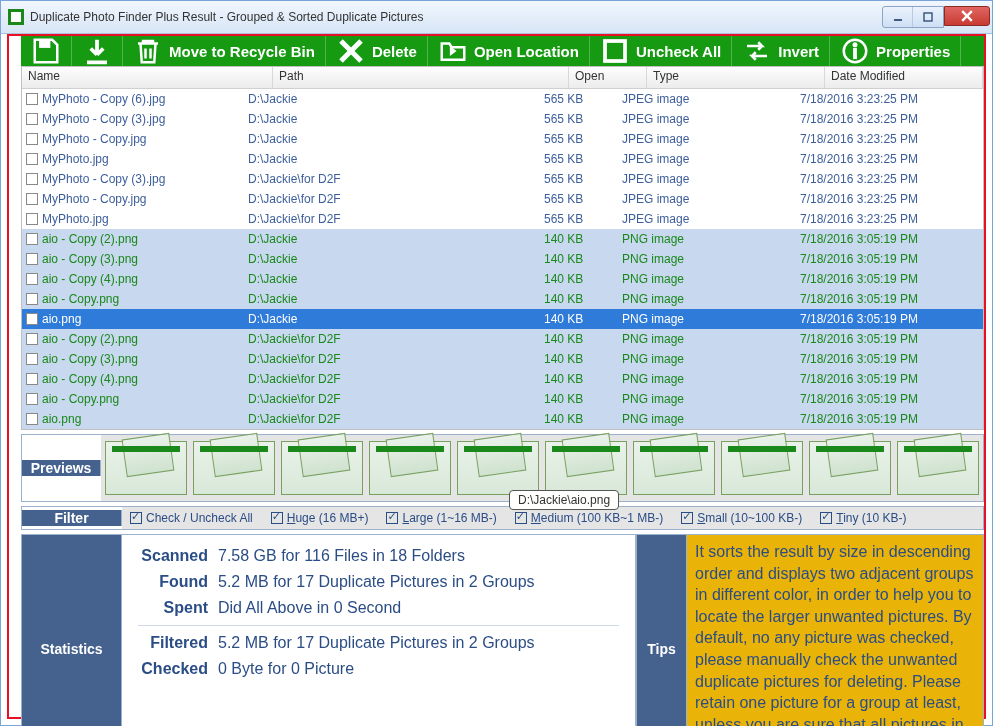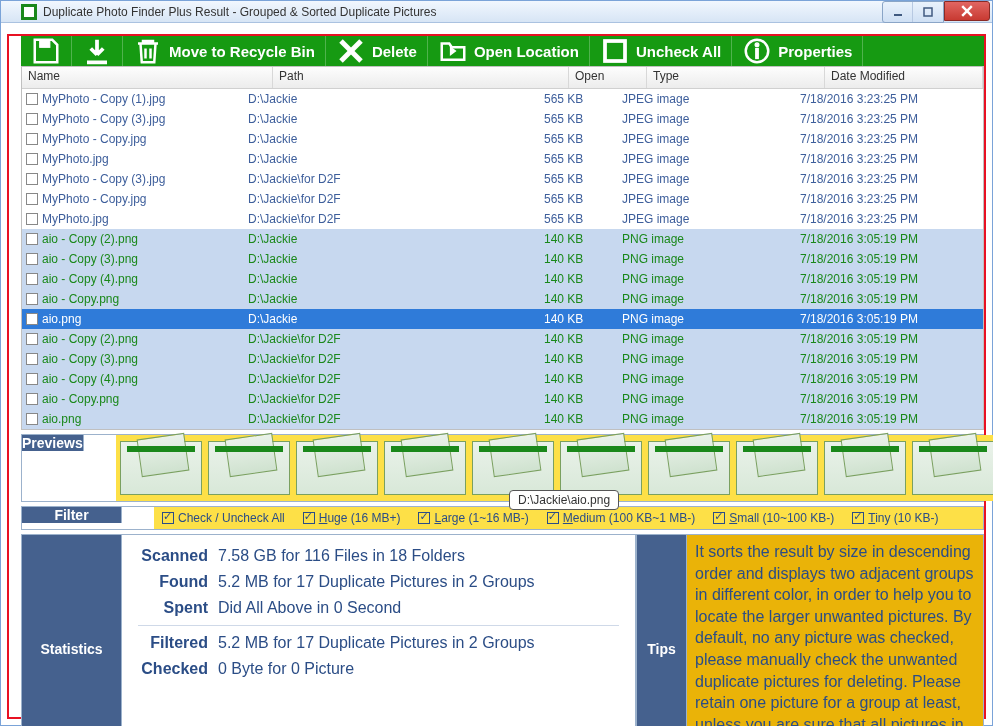--- a/index.html
+++ b/index.html
@@ -1,21 +1,21 @@
 <!DOCTYPE html>
 <html><head>
 <meta charset="utf-8">
 <style>
 * { box-sizing: border-box; margin: 0; padding: 0; font-family: "Segoe UI", Tahoma, sans-serif; }
 body { background: #fff; width: 993px; height: 726px; overflow: hidden; }
 
 .window-frame { width: 993px; height: 726px; border: 1px solid #7aa3d8; background: #fff; position: relative; }
 .inner-red { position: absolute; inset: 33px 6px 6px 6px; border: 2px solid #e81123; }
 
-.titlebar { height: 22px; background: linear-gradient(#f1f7fe, #d7e5f5); display: flex; align-items: center; padding: 0 2px 0 20px; border-bottom: 1px solid #aac2e0; position: relative; z-index: 2; }
+.titlebar { height: 33px; background: linear-gradient(#f1f7fe, #d7e5f5); display: flex; align-items: center; padding: 0 2px 0 7px; border-bottom: 1px solid #aac2e0; position: relative; z-index: 2; }
 .titlebar-icon { width: 16px; height: 16px; margin-right: 6px; }
 .titlebar-text { font-size: 12px; color: #333; flex: 1; }
 .window-controls { display: flex; }
 .wc-btn { width: 30px; height: 20px; display: flex; align-items: center; justify-content: center; }
 .wc-btn.close { width: 46px; background: linear-gradient(#e16662,#c83a32); border: 1px solid #8a2a25; border-radius: 0 3px 3px 0; }
 .wc-group { display:flex; background: linear-gradient(#eaf2fc,#cfe0f4); border:1px solid #8aa5c7; border-radius:3px 0 0 3px; margin-right:0; }
 .wc-group .wc-btn { border-right:1px solid #b7c9e2; }
 .wc-group .wc-btn:last-child { border-right:none; }
 
 .content { position: absolute; top: 35px; left: 8px; right: 8px; bottom: 8px; display: flex; flex-direction: column; margin-left: 12px; }
@@ -36,23 +36,23 @@
 .row .c-size { width: 78px; }
 .row .c-type { width: 178px; }
 .row .c-date { flex:1; }
 .cb { width:12px; height:12px; border:1px solid #888; background:#fff; display:inline-block; flex-shrink:0; }
 .g0 { color:#3d5e9b; background:#fff; }
 .g1 { color:#1a881a; background:#c7d8ef; }
 .g1.sel { background:#2f7bd9; color:#fff; }
 
 .tooltip { position:absolute; left:488px; top:454px; background:#fffffe; border:1px solid #555; border-radius:4px; padding:2px 8px; font-size:12px; color:#333; z-index:5; }
 
-.panel-row { display:flex; align-items:flex-start; border:1px solid #9cb2cc; margin-top:4px;gap:32px; }
+.panel-row { display:flex; align-items:center; border:1px solid #9cb2cc; margin-top:4px; }
 .panel-label { width:100px; background:#45618e; color:#fff; font-weight:bold; font-size:14px; display:flex; align-items:center; justify-content:center; border-right:1px solid #9cb2cc; }
-.panel-body { flex:1; background:#fde047; padding:4px 8px; display:flex; align-items:center; gap:12px; }
+.panel-body { flex:1; background:#e5e5e5; padding:4px 8px; display:flex; align-items:center; gap:12px; }
 
 .previews-body { padding:6px 4px; gap:6px; }
 .thumb { width:82px; height:54px; background:linear-gradient(#eaf2ea,#d8e8d8); border:1px solid #7aa060; position:relative; }
 .thumb::before { content:""; position:absolute; top:-6px; left:18px; width:46px; height:36px; background:linear-gradient(#eaf2ea,#cfe2cf); border:1px solid #7aa060; transform:rotate(-8deg); }
 .thumb::after { content:""; position:absolute; top:4px; left:6px; right:6px; height:6px; background:#1a881a; }
 
 .filter-body { font-size:12px; color:#2b4d86; gap:18px; }
 .fchk { display:flex; align-items:center; gap:4px; }
 .fchk .cb2 { width:12px; height:12px; border:1px solid #2b4d86; position:relative; }
 .fchk .cb2::after { content:"✓"; position:absolute; top:-3px; left:0; font-size:11px; color:#2b4d86; }
@@ -137,41 +137,47 @@
           <span>Open Location</span>
         </div>
       <div class="tb-btn">
           <svg viewBox="0 0 24 24">
             <rect x="4" y="4" width="16" height="16" fill="none" stroke="#fff" stroke-width="3"></rect>
           </svg>
           <span>Uncheck All</span>
         </div>
       <div class="tb-btn">
           <svg viewBox="0 0 24 24">
+            <path d="M4 8h12l-3-3m3 3l-3 3M20 16H8l3 3m-3-3l3-3" fill="none" stroke="#fff" stroke-width="2"></path>
+          </svg>
+          <span>Invert</span>
+        </div>
+      <div class="tb-btn">
+          <svg viewBox="0 0 24 24">
             <circle cx="12" cy="12" r="9" fill="none" stroke="#fff" stroke-width="2"></circle>
             <circle cx="12" cy="7" r="1.5" fill="#fff"></circle>
             <rect x="11" y="10" width="2" height="8" fill="#fff"></rect>
           </svg>
           <span>Properties</span>
         </div>
     </div>
 
     <div class="grid">
       <div class="grid-header">
         <div class="gh col-name">Name</div>
         <div class="gh col-path">Path</div>
         <div class="gh col-size">Open</div>
         <div class="gh col-type">Type</div>
         <div class="gh col-date">Date Modified</div>
       </div>
       <div class="grid-body" id="grid-body">
           <div class="row g0">
             <div class="c-name">
               <span class="cb"></span>
-              <span>MyPhoto - Copy (1).jpg</span>
+              <span>MyPhoto - Copy (6).jpg</span>
             </div>
             <div class="c-path">D:\Jackie</div>
             <div class="c-size">565 KB</div>
             <div class="c-type">JPEG image</div>
             <div class="c-date">7/18/2016 3:23:25 PM</div>
           </div>
           <div class="row g0">
             <div class="c-name">
               <span class="cb"></span>
               <span>MyPhoto - Copy (3).jpg</span>

